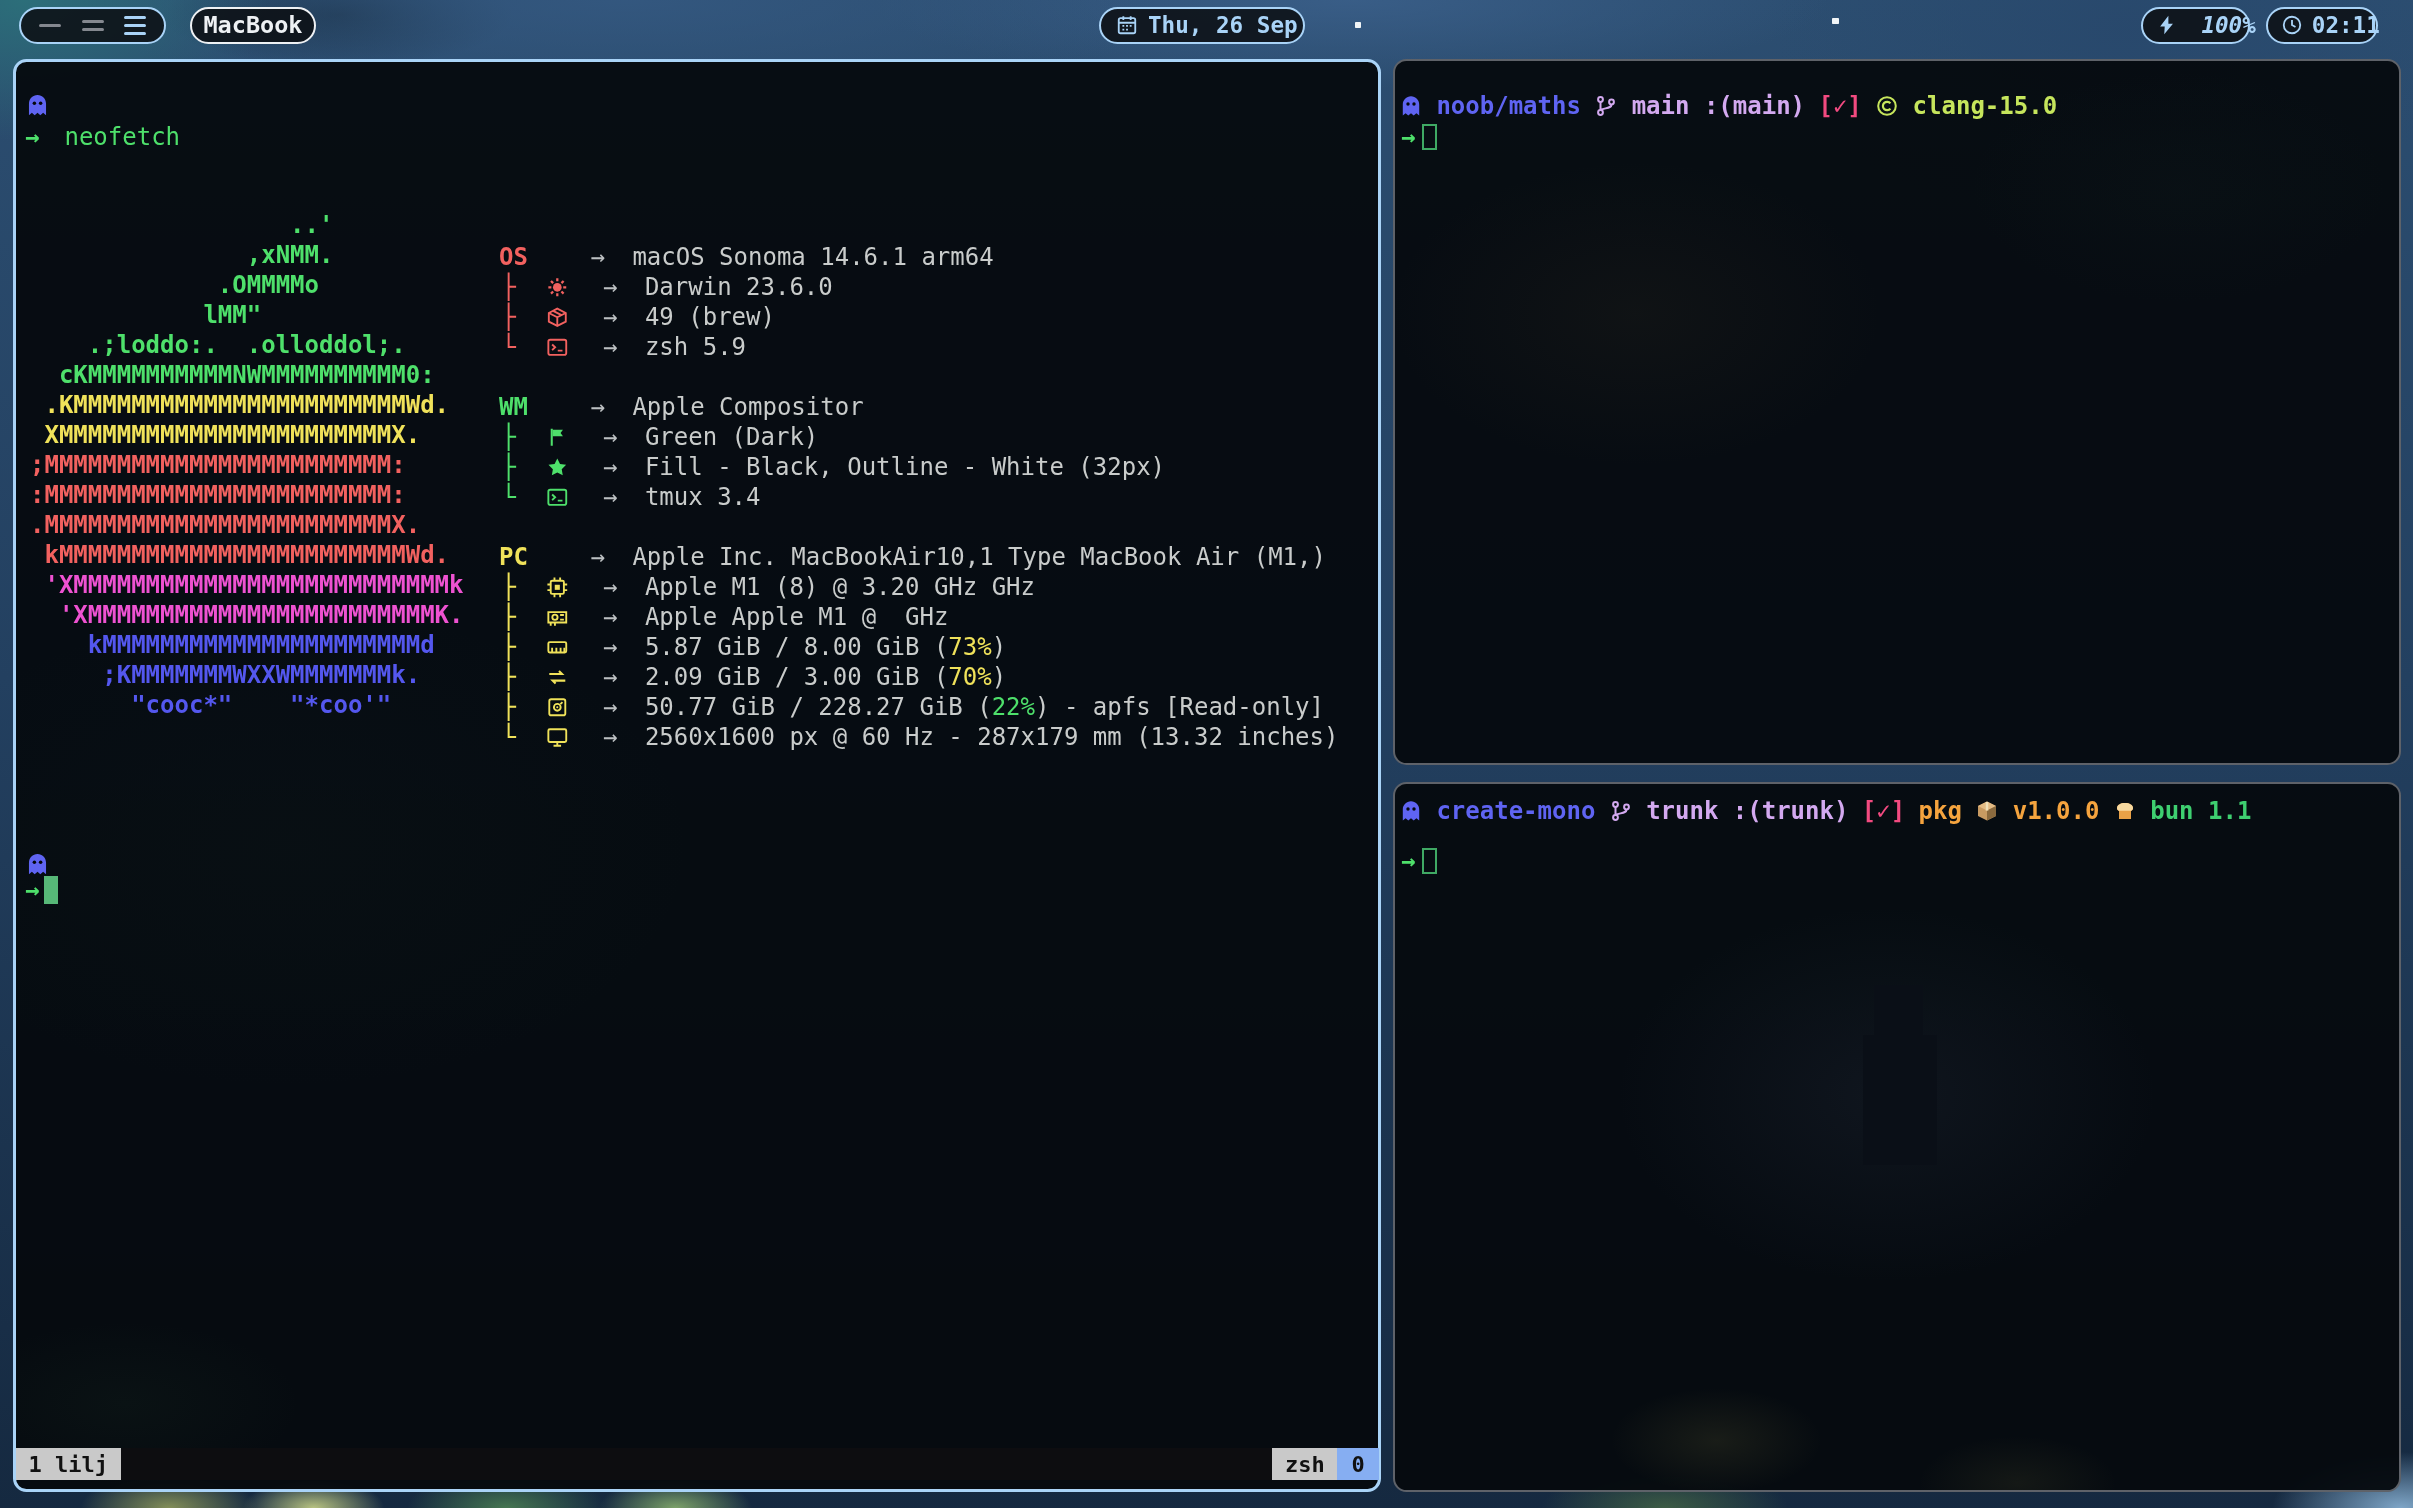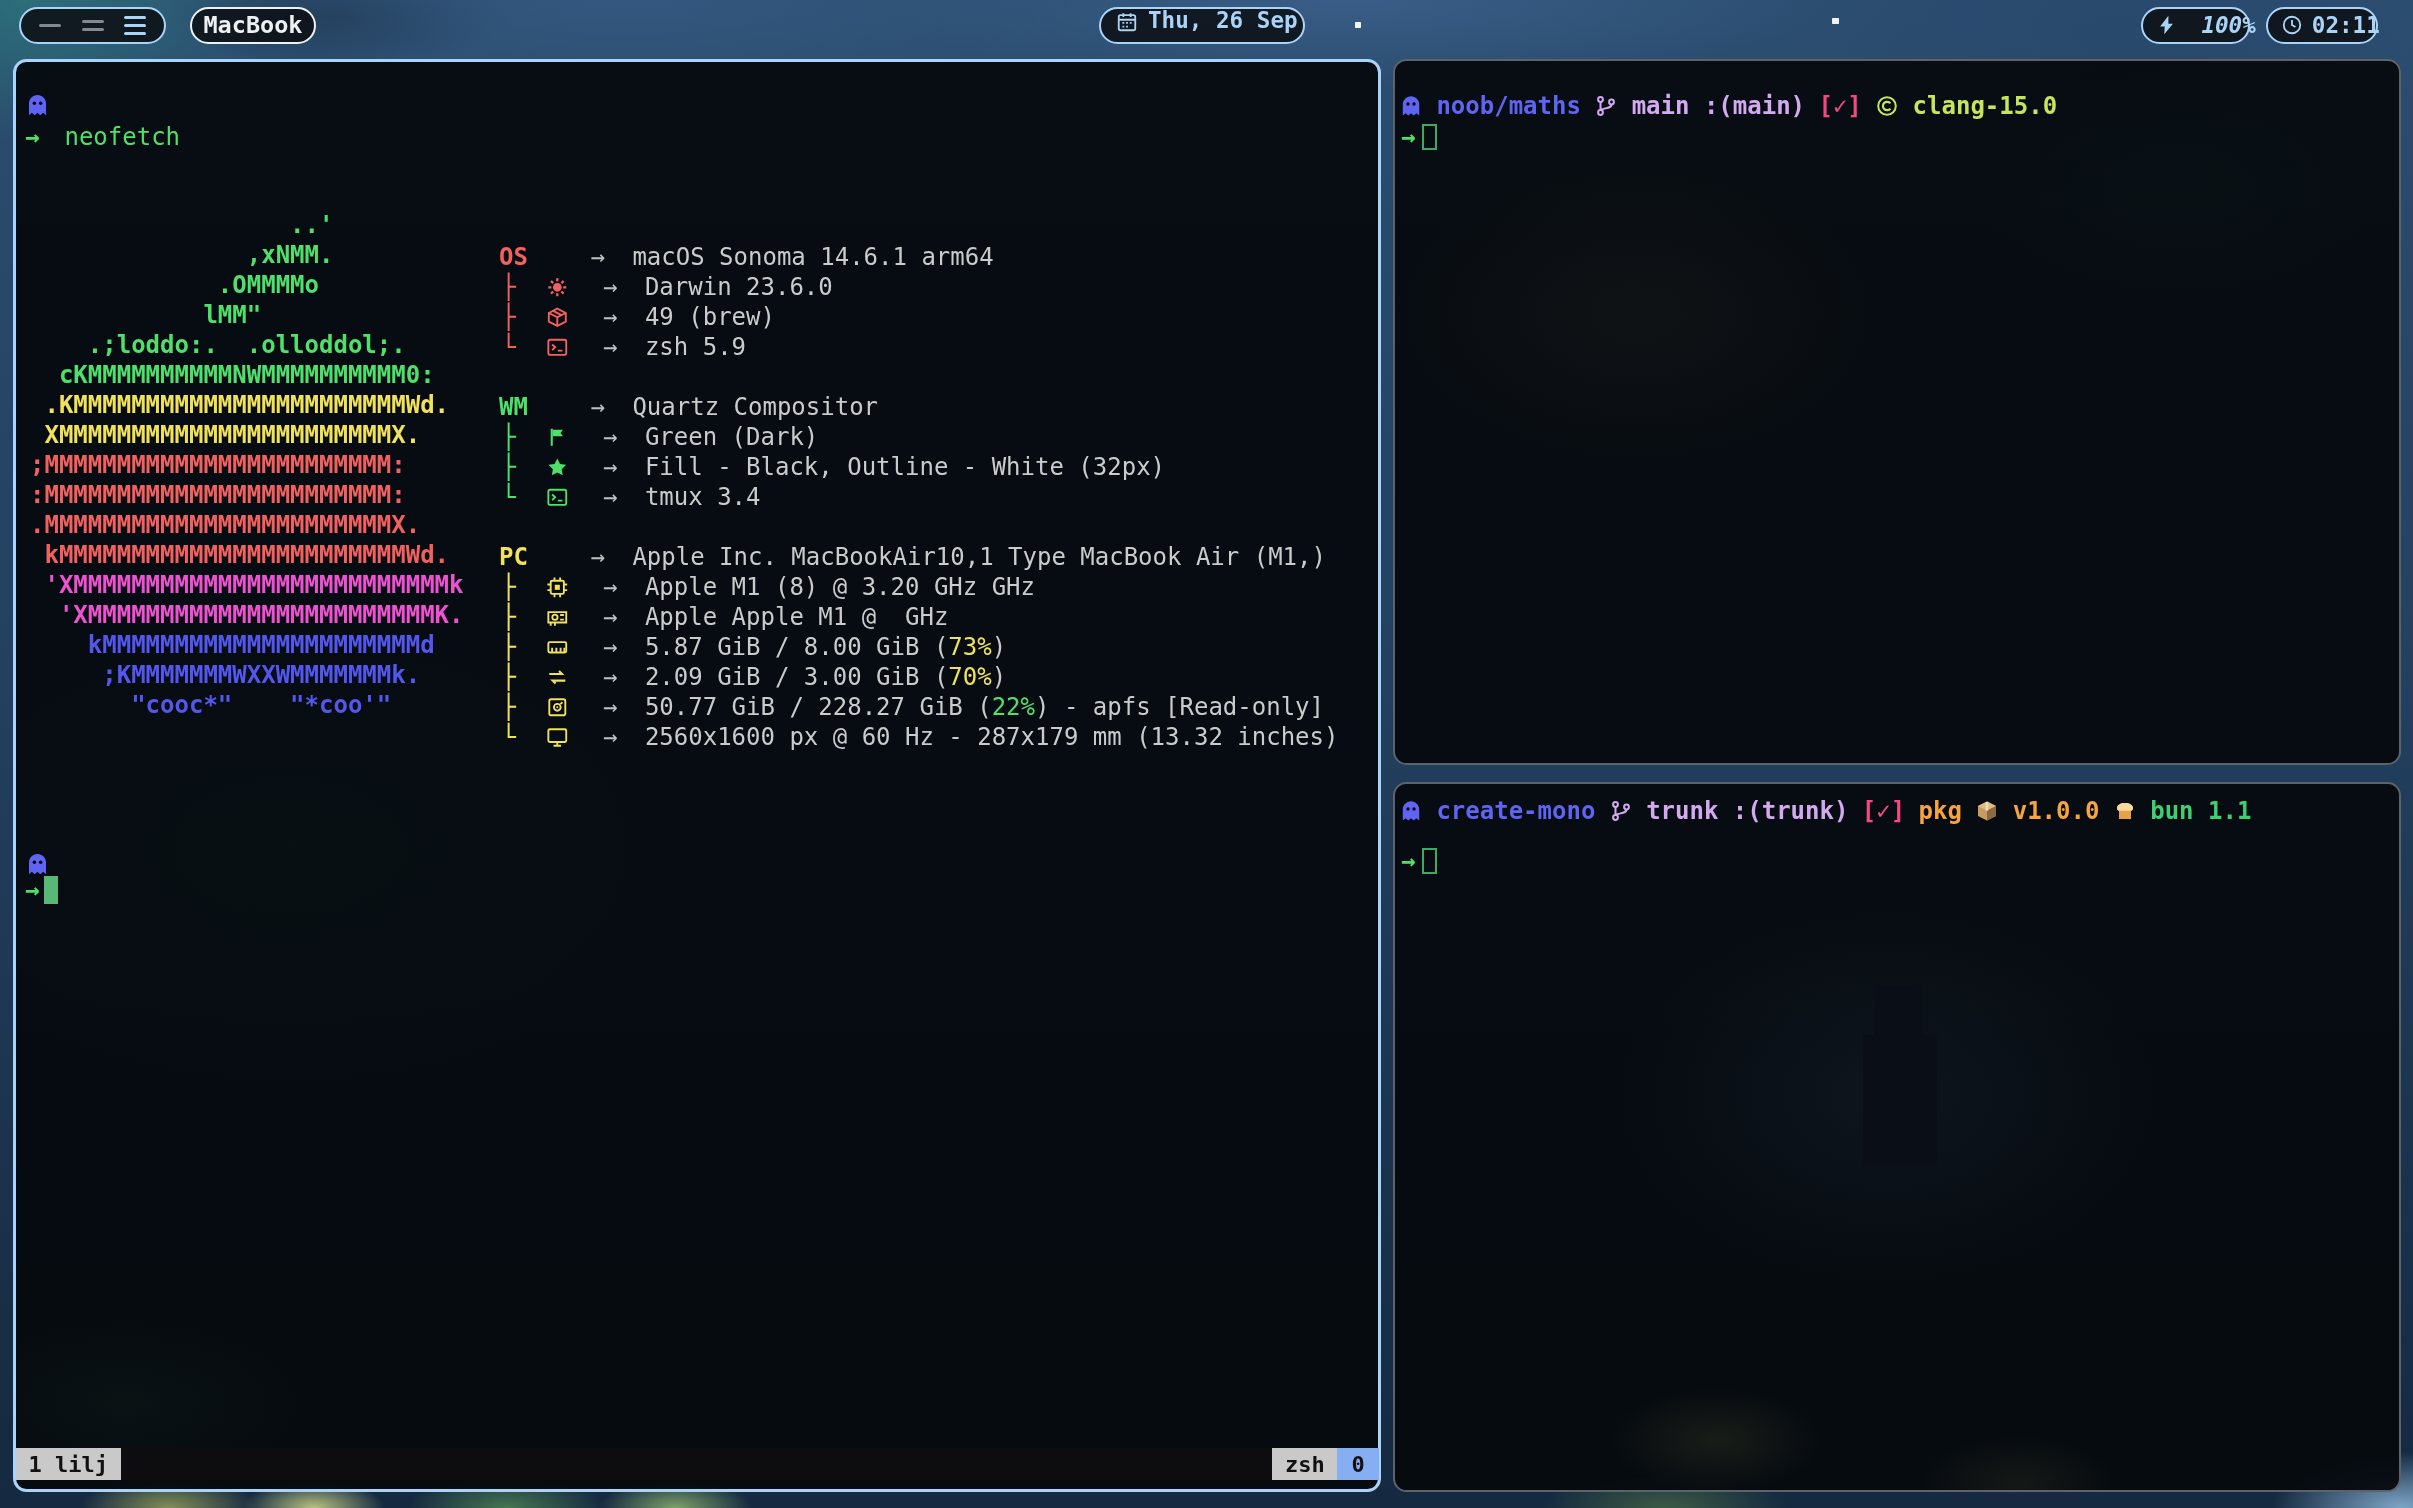--- a/index.html
+++ b/index.html
@@ -22,21 +22,21 @@
   
   .pill{position:absolute;top:6.7px;height:37px;box-sizing:border-box;display:flex;align-items:center;
     background:rgba(13,16,20,.88);border:2.1px solid var(--accent);border-radius:19px;
     color:var(--accent);font-size:22.6px;font-weight:700;}
   .pill .txt{white-space:pre;}
   #pill-controls{left:19px;width:147px;justify-content:space-between;padding:0 18.4px;}
   .wc-group{display:flex;flex-direction:column;gap:5px;align-items:center;}
   .wl{display:block;width:22px;height:0;border-top:3.4px solid #84888f;border-radius:1.7px;}
   .wc-active .wl{border-top-color:var(--accent);}
   #pill-app{left:190px;width:126px;justify-content:center;border-color:#eef1f4;color:#eef1f4;font-size:23.5px;}
-  #pill-date{left:1099px;width:206px;padding:9px 15px;gap:10px;align-items:flex-end;}
+  #pill-date{left:1099px;width:206px;padding:9px 15px;gap:10px;}
   #pill-batt{right:163px;width:109px;padding:0 13.4px;gap:23px;font-style:italic;}
   #pill-clock{right:35px;width:112px;padding:0 13.4px;gap:8.4px;}
   .pill svg{width:22px;height:22px;flex:none;}
   .wdot{position:absolute;background:#f2f5f7;border-radius:0.8px;}
   
   .pane{position:absolute;box-sizing:border-box;border-radius:13.4px;}
   #pane-left{left:12.6px;top:59px;width:1368px;height:1433px;border:3.4px solid var(--accent);
     background:
       radial-gradient(587px 352px at 20% 55%, rgba(52,72,62,.05), transparent 70%),
       radial-gradient(251px 117px at 8% 94%, rgba(62,112,72,.07), transparent 70%),
@@ -260,21 +260,21 @@
               <use href="#i-gear"></use>
             </svg></span><span class="nf-a">→</span><span class="nf-t"><span style="color:#c9cccb">Darwin 23.6.0</span></span></div>
         <div class="nf-line"><span class="nf-tree" style="color:#f2615f">├</span><span class="nf-ic"><svg style="color:#f2615f" viewBox="0 0 27 27" width="22.6" height="22.6">
               <use href="#i-package"></use>
             </svg></span><span class="nf-a">→</span><span class="nf-t"><span style="color:#c9cccb">49 (brew)</span></span></div>
         <div class="nf-line"><span class="nf-tree" style="color:#f2615f">└</span><span class="nf-ic"><svg style="color:#f2615f" viewBox="0 0 27 27" width="22.6" height="22.6">
               <use href="#i-term"></use>
             </svg></span><span class="nf-a">→</span><span class="nf-t"><span style="color:#c9cccb">zsh 5.9</span></span></div>
       </div>
       <div class="nf-sec">
-        <div class="nf-line"><span class="nf-h" style="color:#4ee06b">WM</span><span class="nf-a">→</span><span class="nf-t"><span style="color:#c9cccb">Quartz Compositor</span></span></div>
+        <div class="nf-line"><span class="nf-h" style="color:#4ee06b">WM</span><span class="nf-a">→</span><span class="nf-t"><span style="color:#c9cccb">Apple Compositor</span></span></div>
         <div class="nf-line"><span class="nf-tree" style="color:#4ee06b">├</span><span class="nf-ic"><svg style="color:#4ee06b" viewBox="0 0 27 27" width="22.6" height="22.6">
               <use href="#i-flag"></use>
             </svg></span><span class="nf-a">→</span><span class="nf-t"><span style="color:#c9cccb">Green (Dark)</span></span></div>
         <div class="nf-line"><span class="nf-tree" style="color:#4ee06b">├</span><span class="nf-ic"><svg style="color:#4ee06b" viewBox="0 0 27 27" width="22.6" height="22.6">
               <use href="#i-star"></use>
             </svg></span><span class="nf-a">→</span><span class="nf-t"><span style="color:#c9cccb">Fill - Black, Outline - White (32px)</span></span></div>
         <div class="nf-line"><span class="nf-tree" style="color:#4ee06b">└</span><span class="nf-ic"><svg style="color:#4ee06b" viewBox="0 0 27 27" width="22.6" height="22.6">
               <use href="#i-term"></use>
             </svg></span><span class="nf-a">→</span><span class="nf-t"><span style="color:#c9cccb">tmux 3.4</span></span></div>
       </div>

